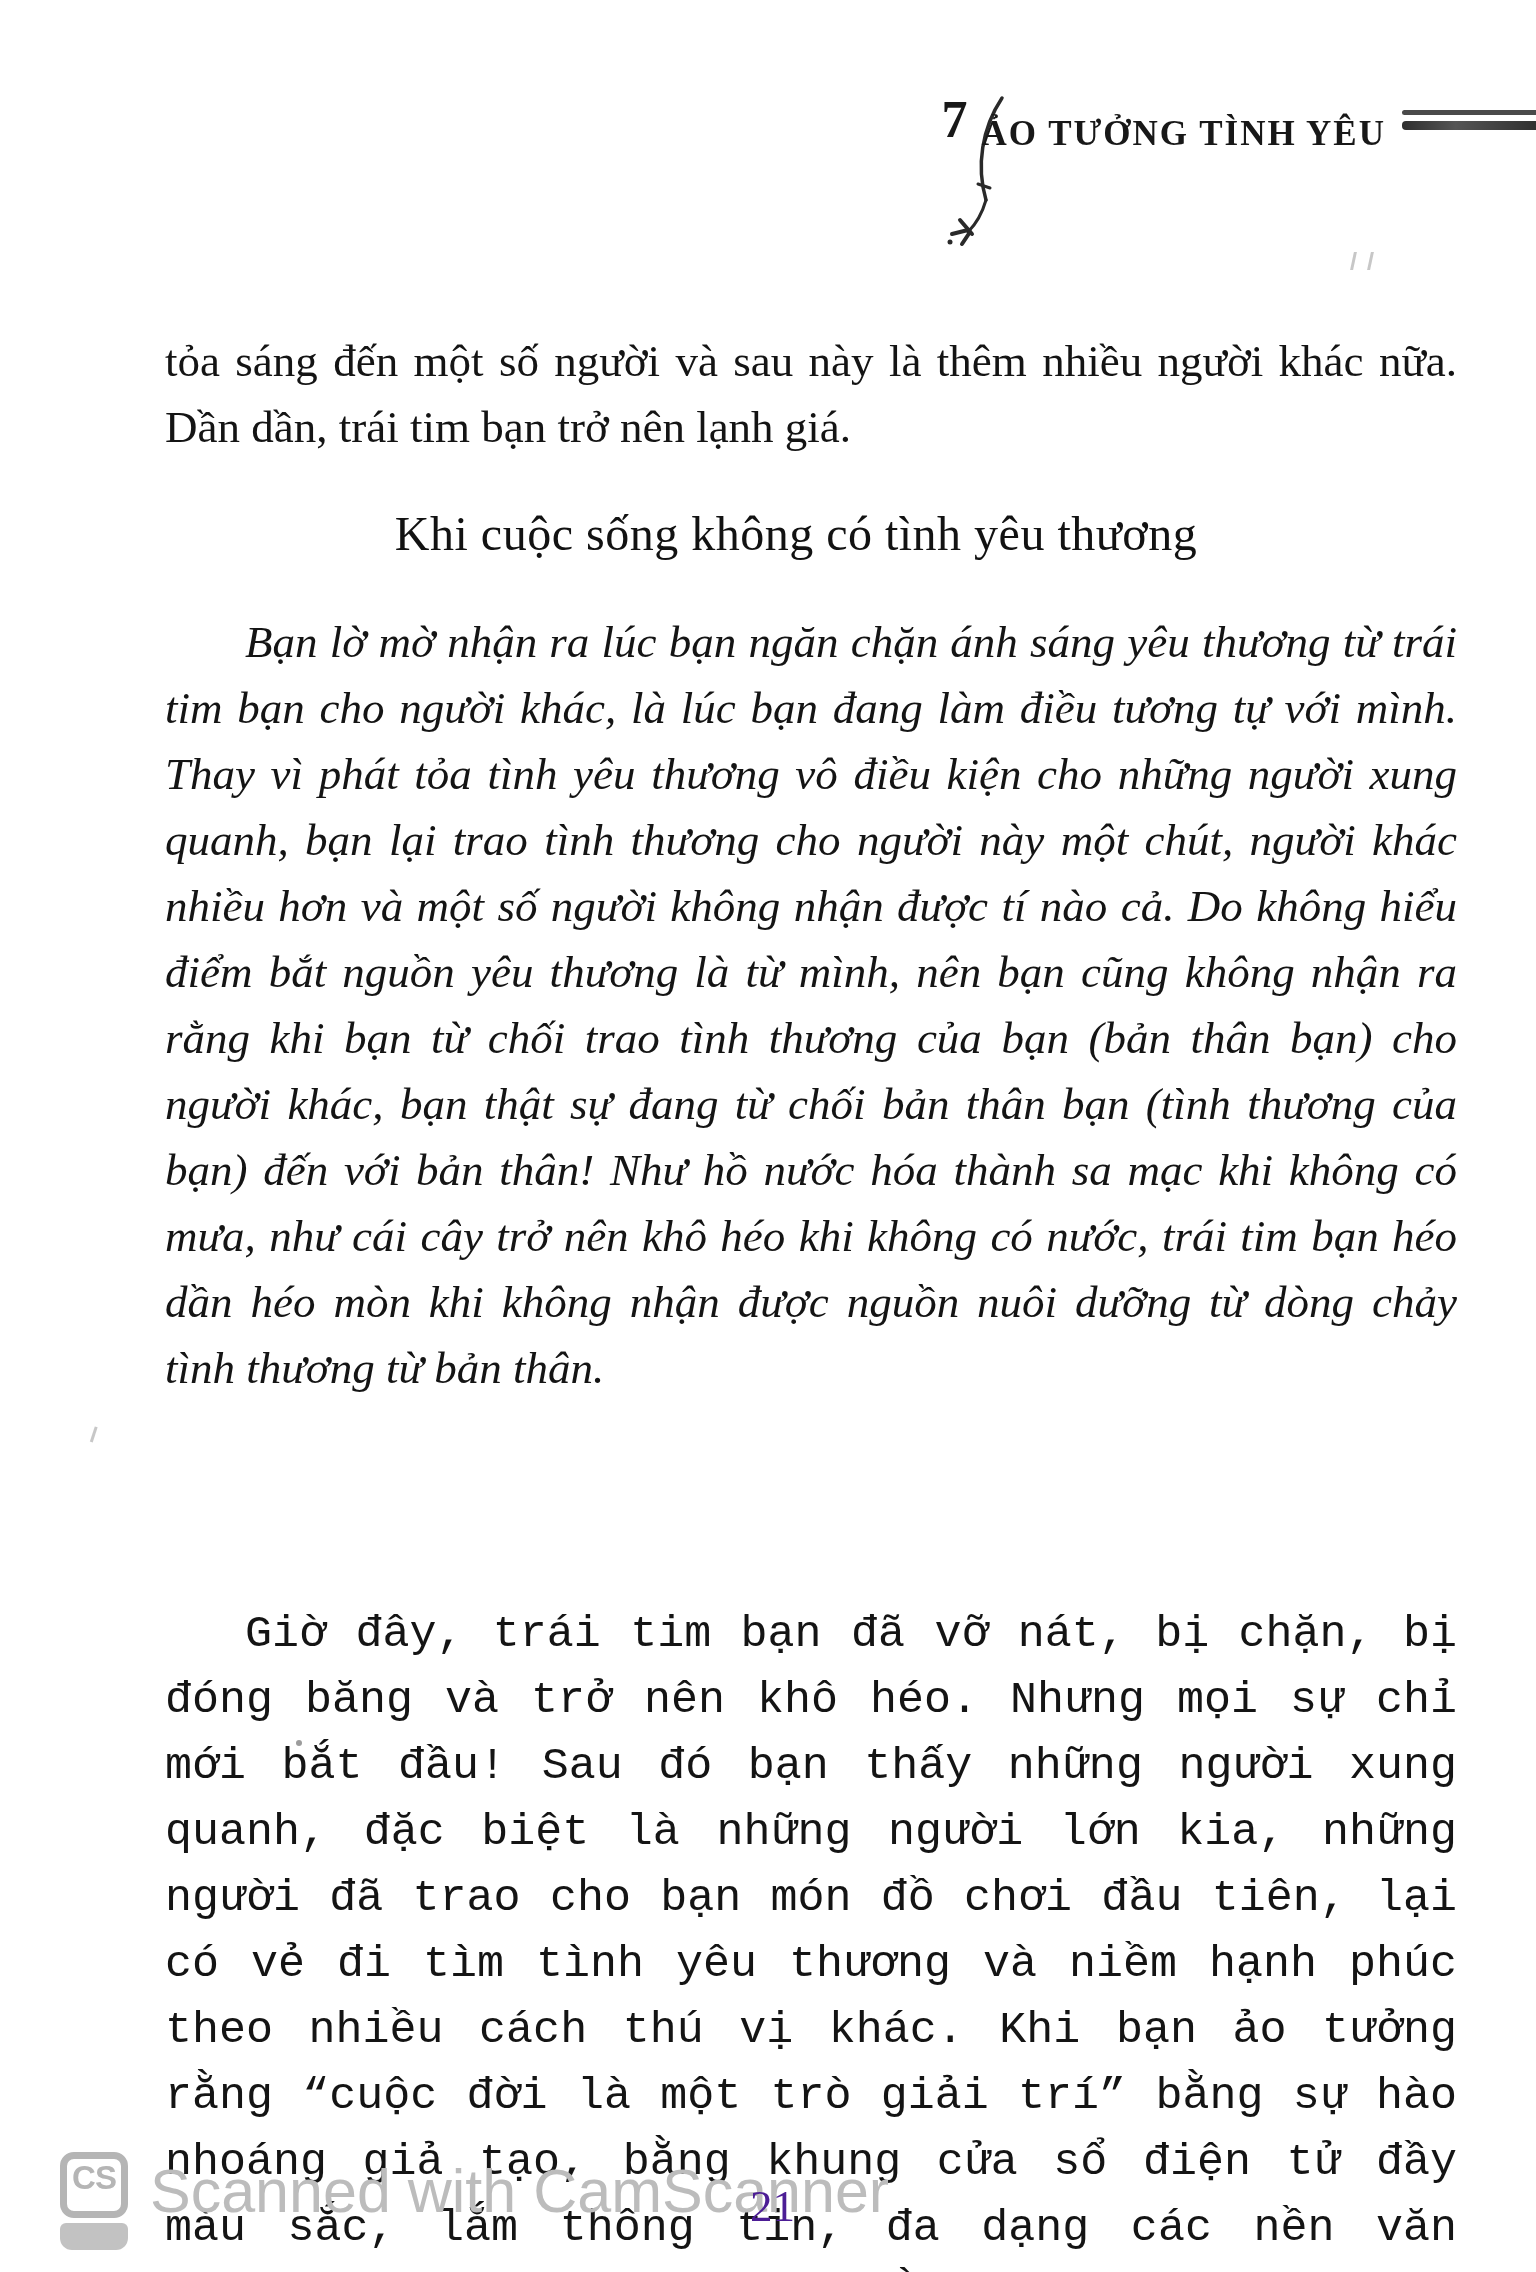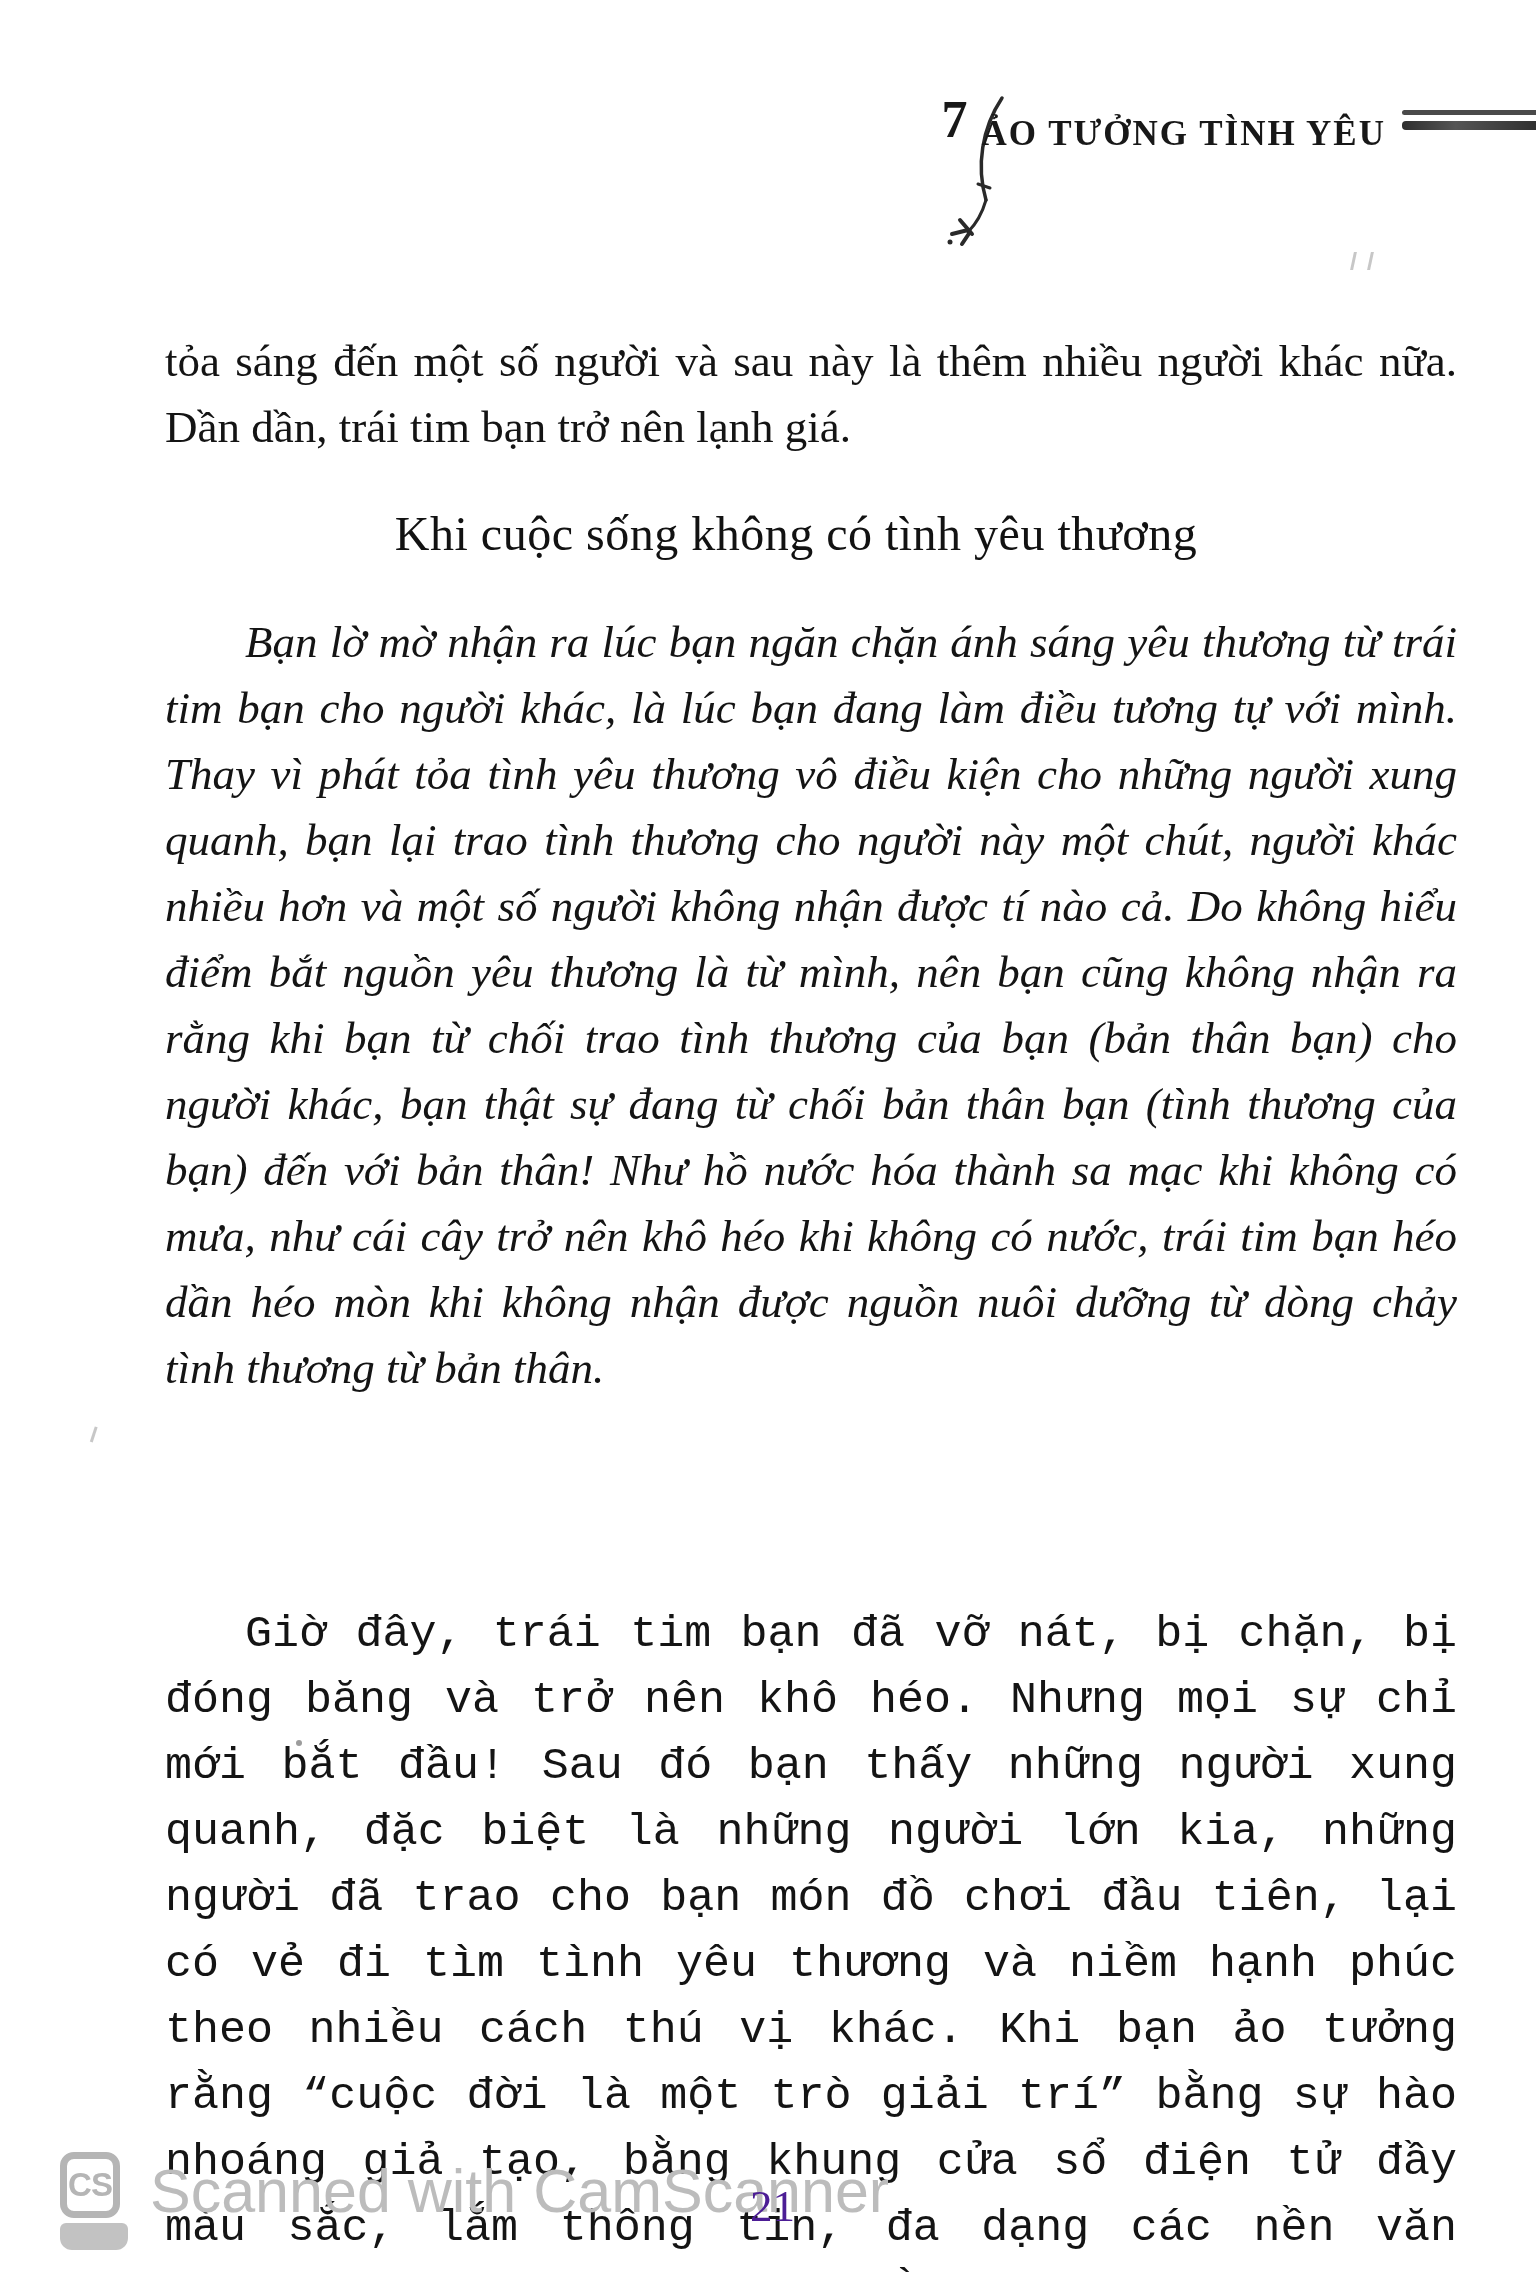--- a/index.html
+++ b/index.html
@@ -56,23 +56,23 @@
   .artifact-quote{left:1352px;top:252px;width:14px;height:18px;
     border-left:3px solid #9a9a9a;border-right:3px solid #9a9a9a;transform:skewX(-12deg);opacity:.55;}
   .artifact-tick{left:92px;top:1428px;width:10px;height:16px;
     border-left:3px solid #8f8f8f;transform:rotate(18deg);opacity:.5;}
   .artifact-dot{left:296px;top:1740px;width:6px;height:6px;border-radius:50%;
     background:#5a5a5a;opacity:.6;}
 
   
   .cs-logo{position:absolute;left:60px;top:2152px;width:68px;height:100px;}
   .cs-box{
-    box-sizing:border-box;width:60px;height:66px;
+    box-sizing:border-box;width:68px;height:66px;
     border:7px solid #b5b5b5;border-radius:14px;
-    display:flex;align-items:center;justify-content:center;
+    display:flex;justify-content:center;
   }
   .cs-letters{
     font-family:"Liberation Sans","DejaVu Sans",sans-serif;
     font-weight:bold;font-size:33px;color:#b5b5b5;letter-spacing:-1px;
   }
   .cs-base{
     margin-top:5px;width:68px;height:27px;background:#c2c2c2;
     border-radius:6px 6px 12px 12px;
   }
   .watermark-text{

